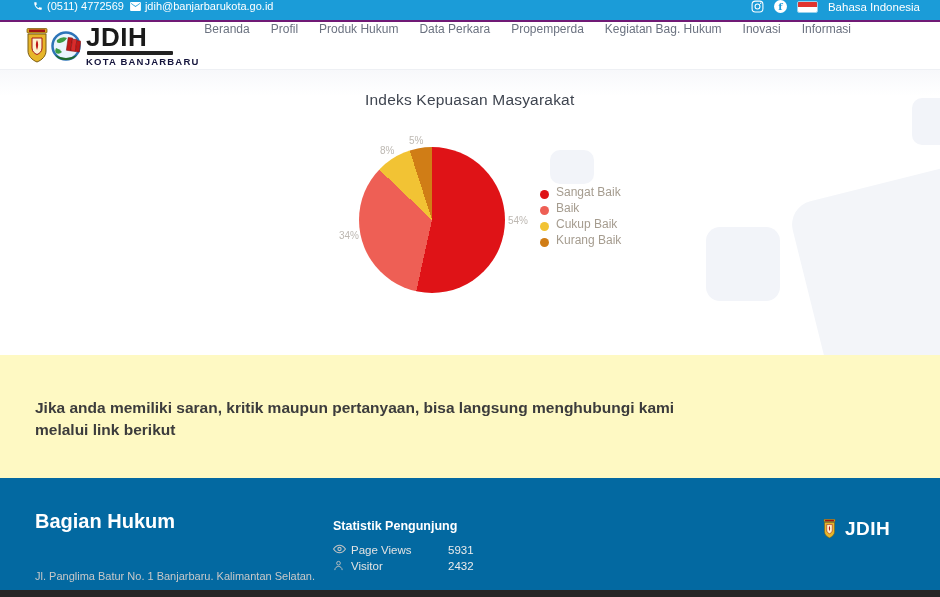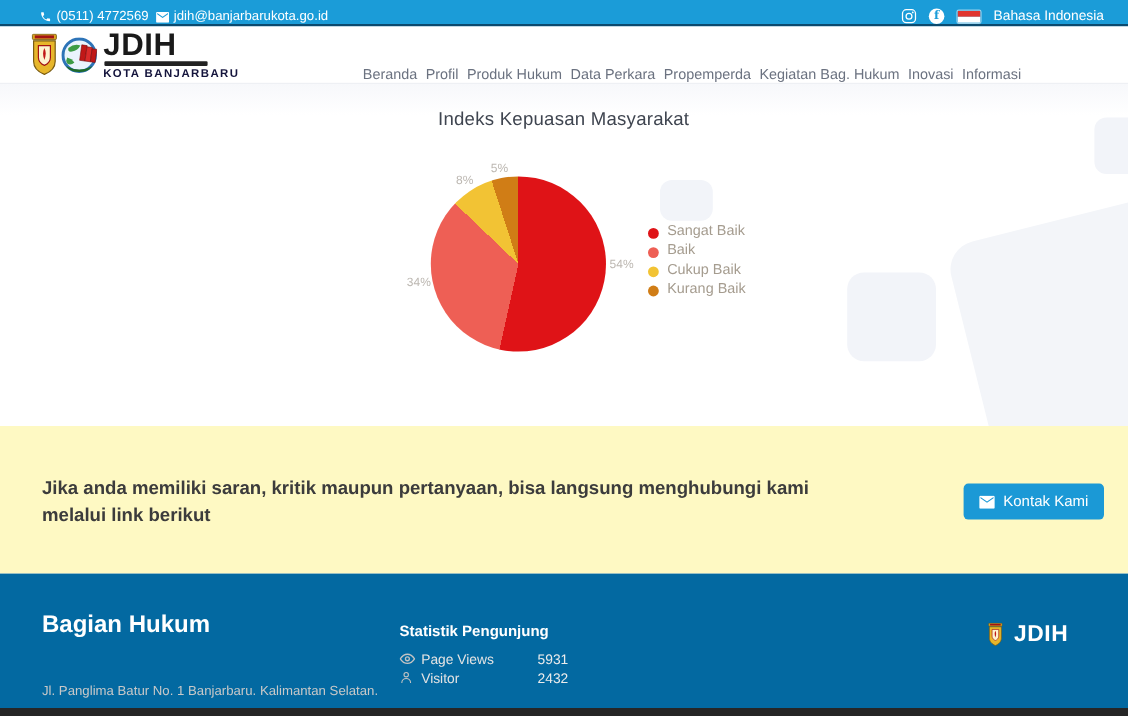--- a/index.html
+++ b/index.html
@@ -5,22 +5,22 @@
   * { margin:0; padding:0; box-sizing:border-box; }
   html,body { width:940px; height:597px; }
   body {
     font-family:"Liberation Sans", sans-serif;
     background:#ffffff;
     position:relative;
     overflow:hidden;
   }
   
   .topbar {
-    height:22px; background:#1b9cd8; border-bottom:2px solid #0c4a6e;
-    display:flex; align-items:flex-end; justify-content:space-between;
+    height:22px; background:#1b9cd8; border-bottom:2px solid #701a75;
+    display:flex; align-items:flex-start; justify-content:space-between;
     padding:0 20px 0 33px; color:#fff;
   }
   .topbar-left { display:flex; align-items:center; gap:6px; font-size:11px; }
   .topbar-left .grp { display:flex; align-items:center; gap:4px; }
   .topbar-right { display:flex; align-items:center; gap:10px; font-size:11.5px; }
   .icon-svg { display:block; }
   .flag { width:21px; height:12px; border-radius:2px; overflow:hidden; border:1px solid rgba(255,255,255,.55); }
   .flag .r { height:50%; background:#e0352f; }
   .flag .w { height:50%; background:#ffffff; }
   .fb-circle { width:13px; height:13px; background:#fff; border-radius:50%;
@@ -30,21 +30,21 @@
   .header {
     height:48px; background:#fff; position:relative;
     border-bottom:1px solid #eef0f4;
     display:flex; align-items:center;
   }
   .logo { display:flex; align-items:center; gap:3px; margin-left:26px; }
   .logo-text { line-height:1; margin-left:2px; }
   .logo-brand { font-size:26px; font-weight:800; color:#1a1a1a; letter-spacing:0.5px; }
   .logo-bar { height:4px; width:86px; background:#222; margin:1px 0 2px 1px; border-radius:1px; }
   .logo-city { font-size:9.5px; font-weight:800; color:#14143c; letter-spacing:1.2px; }
-  .nav { position:absolute; right:89px; top:0; height:100%; display:flex; align-items:flex-end; gap:7px; }
+  .nav { position:absolute; right:89px; top:0; height:100%; display:flex; align-items:flex-start; gap:21px; }
   .nav-item { font-size:12px; color:#6b7280; cursor:pointer; white-space:nowrap; }
   
   .hero {
     height:285px; position:relative; overflow:hidden;
     background:linear-gradient(#f7f8fb, #ffffff 26px);
   }
   .deco { position:absolute; background:#f2f4f9; }
   .deco-sq1 { left:550px; top:80px; width:44px; height:34px; border-radius:10px; }
   .deco-sq2 { left:706px; top:157px; width:74px; height:74px; border-radius:14px; }
   .deco-sq3 { left:912px; top:28px; width:47px; height:47px; border-radius:10px; }
@@ -194,26 +194,20 @@
     </div>
     <div class="legend-row">
       <span class="legend-dot" style="background: rgb(208, 125, 22);"></span>
       <span class="legend-label">Kurang Baik</span>
     </div>
   </div>
 </section>
 
 <section class="cta">
   <p class="cta-text">Jika anda memiliki saran, kritik maupun pertanyaan, bisa langsung menghubungi kami melalui link berikut</p>
-  <button class="cta-btn">
-    <svg width="13" height="11" viewBox="0 0 24 20" fill="#fff">
-        <path d="M2 0h20c1.1 0 2 .9 2 2v16c0 1.1-.9 2-2 2H2c-1.1 0-2-.9-2-2V2C0 .9.9 0 2 0zm10 11L22 4V2L12 9 2 2v2l10 7z"></path>
-      </svg>
-    <span>Kontak Kami</span>
-  </button>
 </section>
 
 <footer class="footer">
   <div class="f-org">Bagian Hukum</div>
   <div class="f-addr">Jl. Panglima Batur No. 1 Banjarbaru. Kalimantan Selatan.</div>
 
   <div class="f-stats">
     <div class="f-stats-title">Statistik Pengunjung</div>
     <div class="f-stat-row">
       <span class="ic"><svg width="13" height="10" viewBox="0 0 24 16" fill="none" stroke="#c3c3c3" stroke-width="2">

